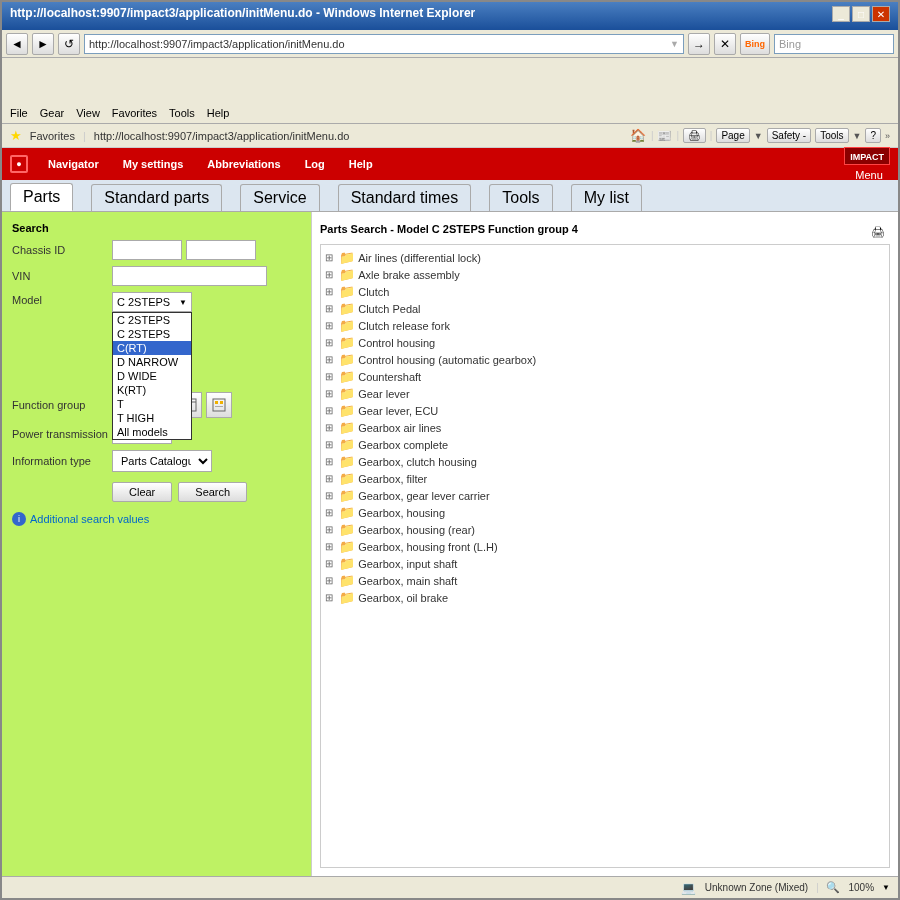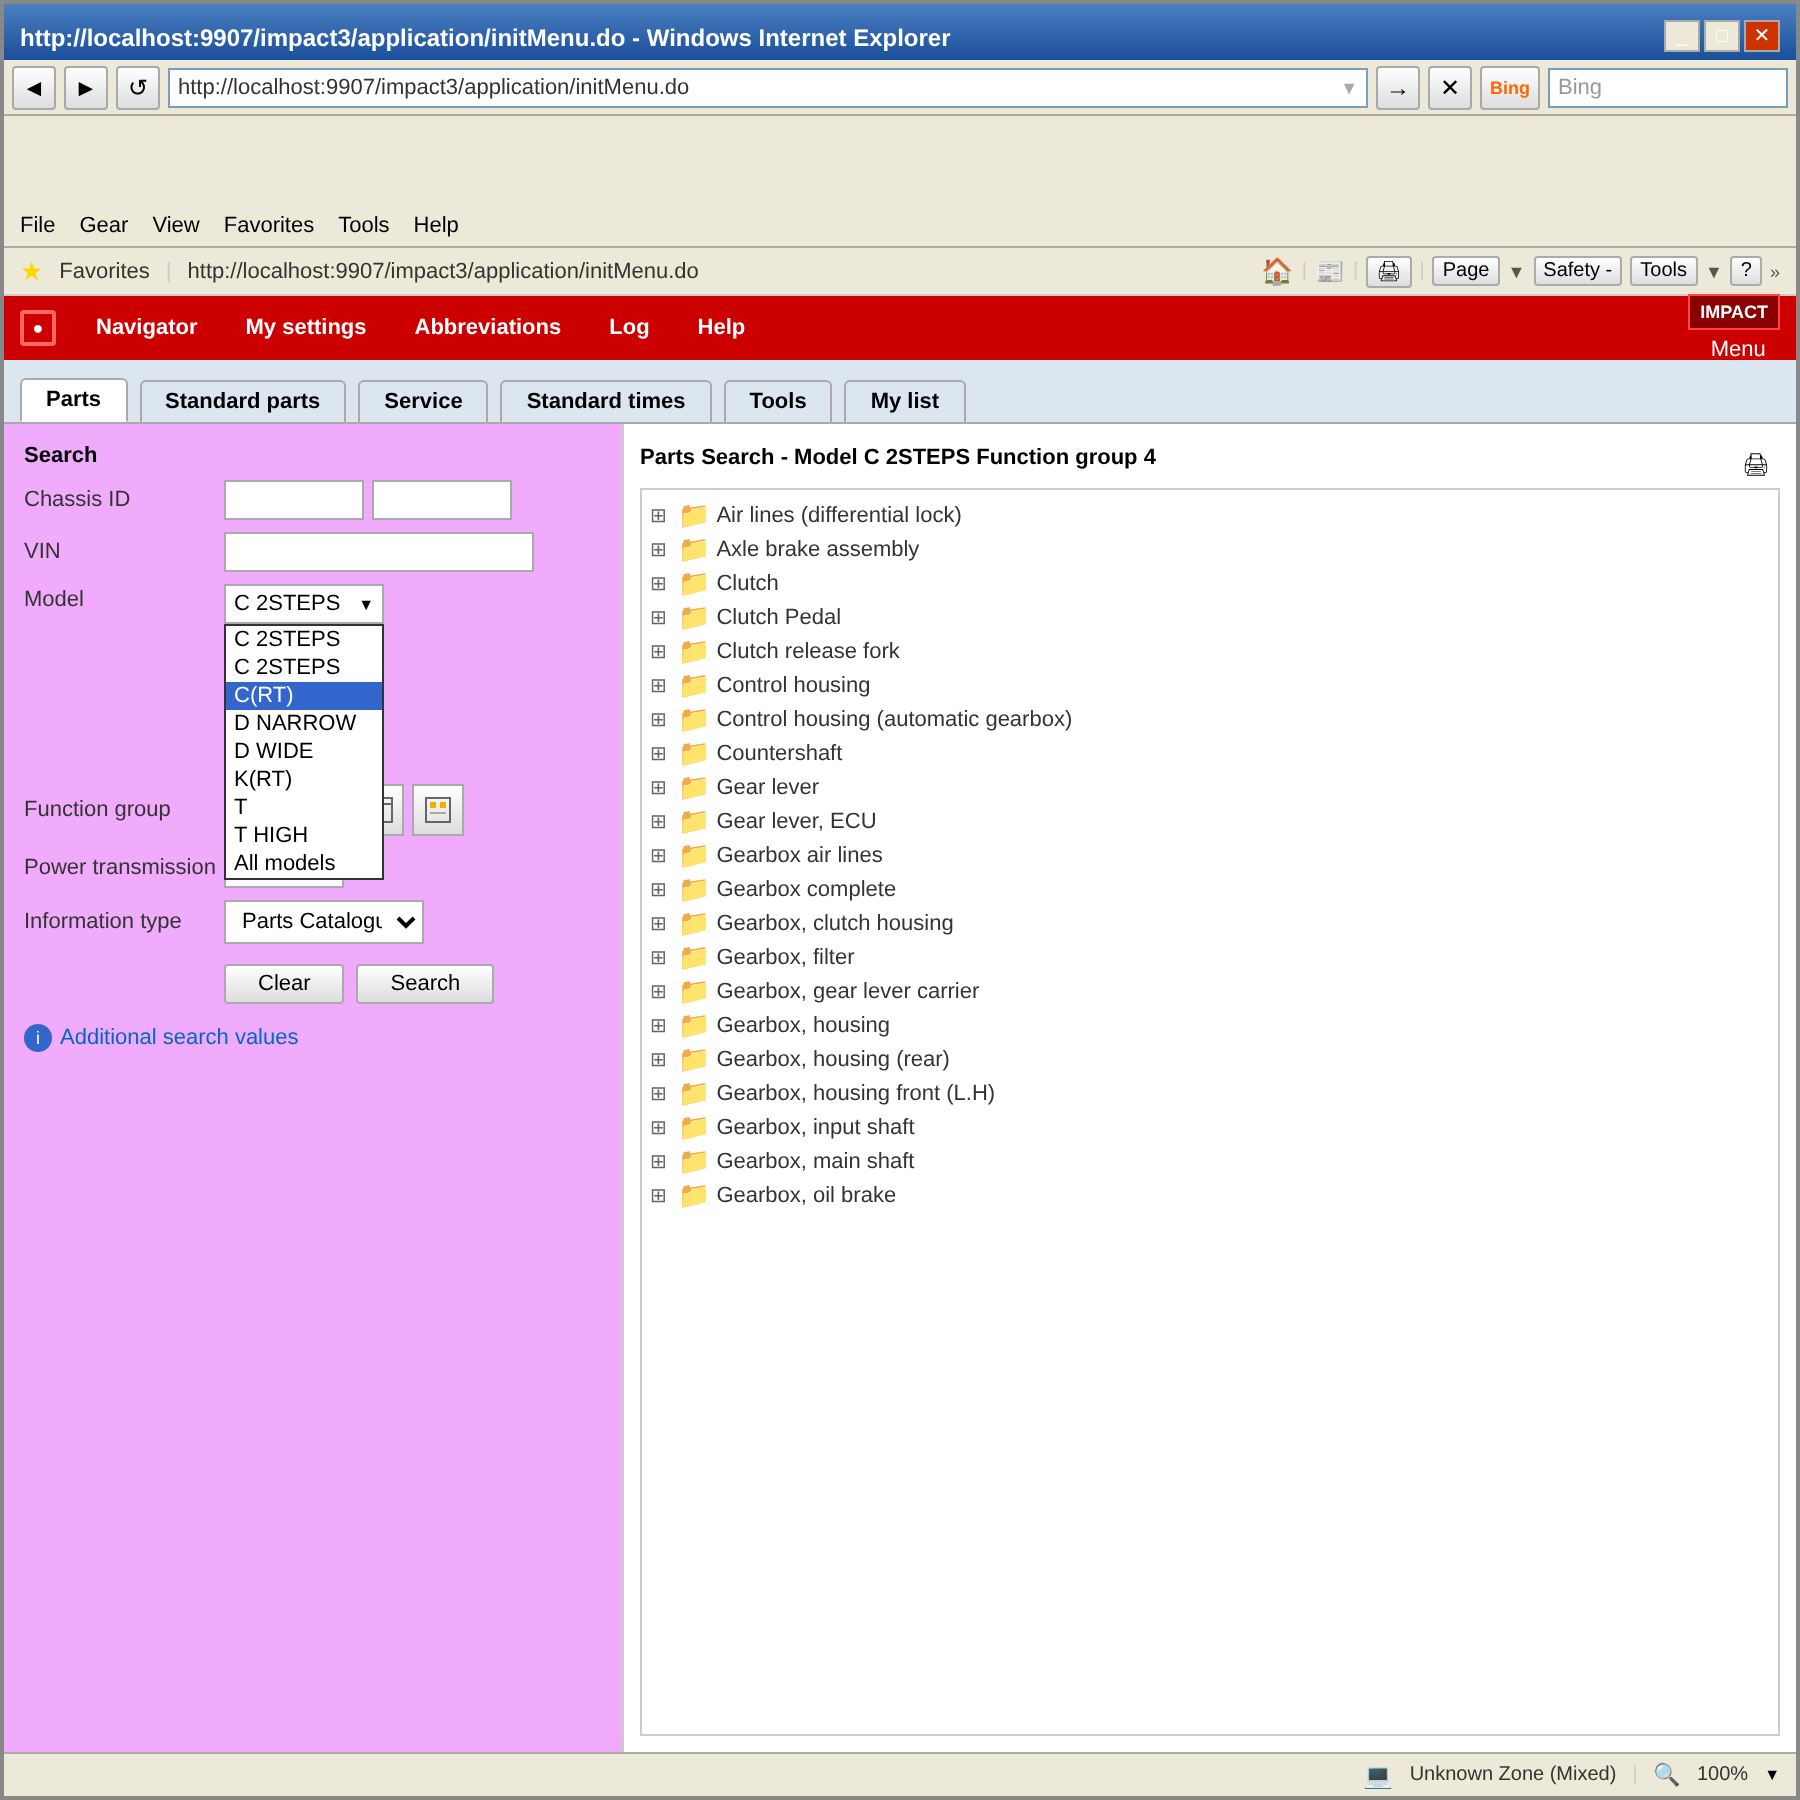--- a/index.html
+++ b/index.html
@@ -1,21 +1,21 @@
 <!DOCTYPE html>
 <html><head>
   <meta charset="utf-8">
   <style>
     * { margin: 0; padding: 0; box-sizing: border-box; }
     body { width: 900px; height: 900px; background: #c0c0c0; font-family: Arial, sans-serif; font-size: 11px; overflow: hidden; }
 
     
     .browser-outer { width: 900px; height: 900px; background: #ece9d8; border: 2px solid #888; display: flex; flex-direction: column; }
 
-    .title-bar { background: linear-gradient(to bottom, #4a7fc1, #1a4f9a); color: white; padding: 4px 8px; display: flex; align-items: flex-end; justify-content: space-between; height: 28px; }
+    .title-bar { background: linear-gradient(to bottom, #4a7fc1, #1a4f9a); color: white; padding: 4px 8px; display: flex; align-items: flex-start; justify-content: space-between; height: 28px; }
     .title-text { font-size: 12px; font-weight: bold; }
     .title-buttons { display: flex; gap: 2px; }
     .title-btn { width: 18px; height: 16px; border: 1px solid #aaa; display: flex; align-items: center; justify-content: center; font-size: 10px; cursor: pointer; }
     .title-btn.min { background: #ece9d8; }
     .title-btn.max { background: #ece9d8; }
     .title-btn.close { background: #cc3300; color: white; }
 
     .nav-toolbar { background: #ece9d8; padding: 2px 4px; display: flex; align-items: center; gap: 4px; height: 28px; border-bottom: 1px solid #aaa; }
     .nav-btn { width: 22px; height: 22px; background: linear-gradient(to bottom, #fff, #ddd); border: 1px solid #aaa; border-radius: 2px; display: flex; align-items: center; justify-content: center; cursor: pointer; font-size: 12px; }
     .address-bar { flex: 1; height: 20px; border: 1px solid #7b9ebd; background: white; padding: 0 4px; font-size: 11px; display: flex; align-items: center; }
@@ -32,36 +32,36 @@
     .fav-toolbar-right { margin-left: auto; display: flex; align-items: center; gap: 4px; font-size: 10px; }
     .fav-toolbar-btn { padding: 1px 4px; cursor: pointer; border: 1px solid #aaa; background: linear-gradient(to bottom, #fff, #ddd); border-radius: 2px; font-size: 10px; }
 
     
     .app-navbar { background: #cc0000; display: flex; align-items: center; height: 32px; padding: 0 8px; }
     .app-nav-item { color: white; font-size: 11px; font-weight: bold; padding: 4px 12px; cursor: pointer; }
     .app-menu-text { color: white; font-size: 11px; margin-left: 4px; }
 
     
     .main-tabs { display: flex; align-items: flex-end; background: #dce6f0; padding: 4px 8px 0; border-bottom: 1px solid #aaa; height: 32px; }
-    .main-tab { padding: 4px 12px; border: 1px solid #aaa; background: #dce6f0; cursor: pointer; border-bottom: none; border-radius: 3px 3px 0 0; margin-right: 6px; font-size: 11px; font-weight: bold; }
+    .main-tab { padding: 4px 12px; border: 1px solid #aaa; background: #dce6f0; cursor: pointer; border-bottom: none; border-radius: 3px 3px 0 0; margin-right: 18px; font-size: 16px; }
     .main-tab.active { background: white; border-bottom: 1px solid white; z-index: 1; }
 
     
     .content-area { flex: 1; background: white; display: flex; flex-direction: column; overflow: hidden; }
 
     
     .nav-tab-bar { display: flex; padding: 4px 8px 0; border-bottom: 1px solid #aaa; background: white; }
     .nav-tab { padding: 3px 10px; border: 1px solid #aaa; background: #dce6f0; cursor: pointer; border-bottom: none; border-radius: 3px 3px 0 0; font-size: 11px; }
     .nav-tab.active { background: white; border-bottom: 1px solid white; }
 
     
     .main-panel { display: flex; flex: 1; overflow: hidden; }
 
     
-    .left-panel { width: 310px; border-right: 1px solid #ccc; padding: 10px; background: #f0abfc; overflow-y: auto; }
+    .left-panel { width: 310px; border-right: 1px solid #ccc; padding: 10px; background: #bef264; overflow-y: auto; }
 
     .section-title { font-weight: bold; font-size: 11px; margin-bottom: 6px; }
 
     .form-row { display: flex; align-items: center; margin-bottom: 6px; }
     .form-label { width: 100px; font-size: 11px; color: #333; }
     .form-inputs { display: flex; gap: 4px; flex: 1; }
     .form-input { height: 20px; border: 1px solid #aaa; background: white; padding: 0 3px; font-size: 11px; }
     .input-short { width: 70px; }
     .input-long { width: 155px; }
 

